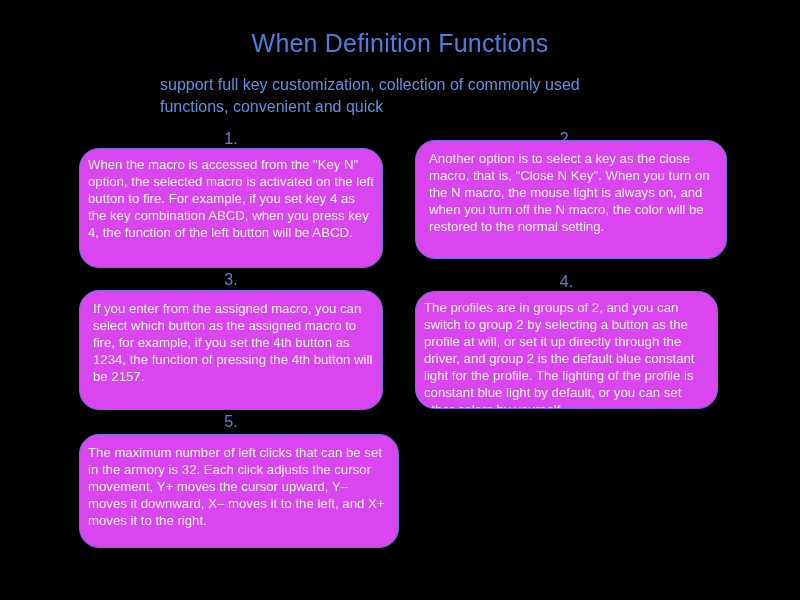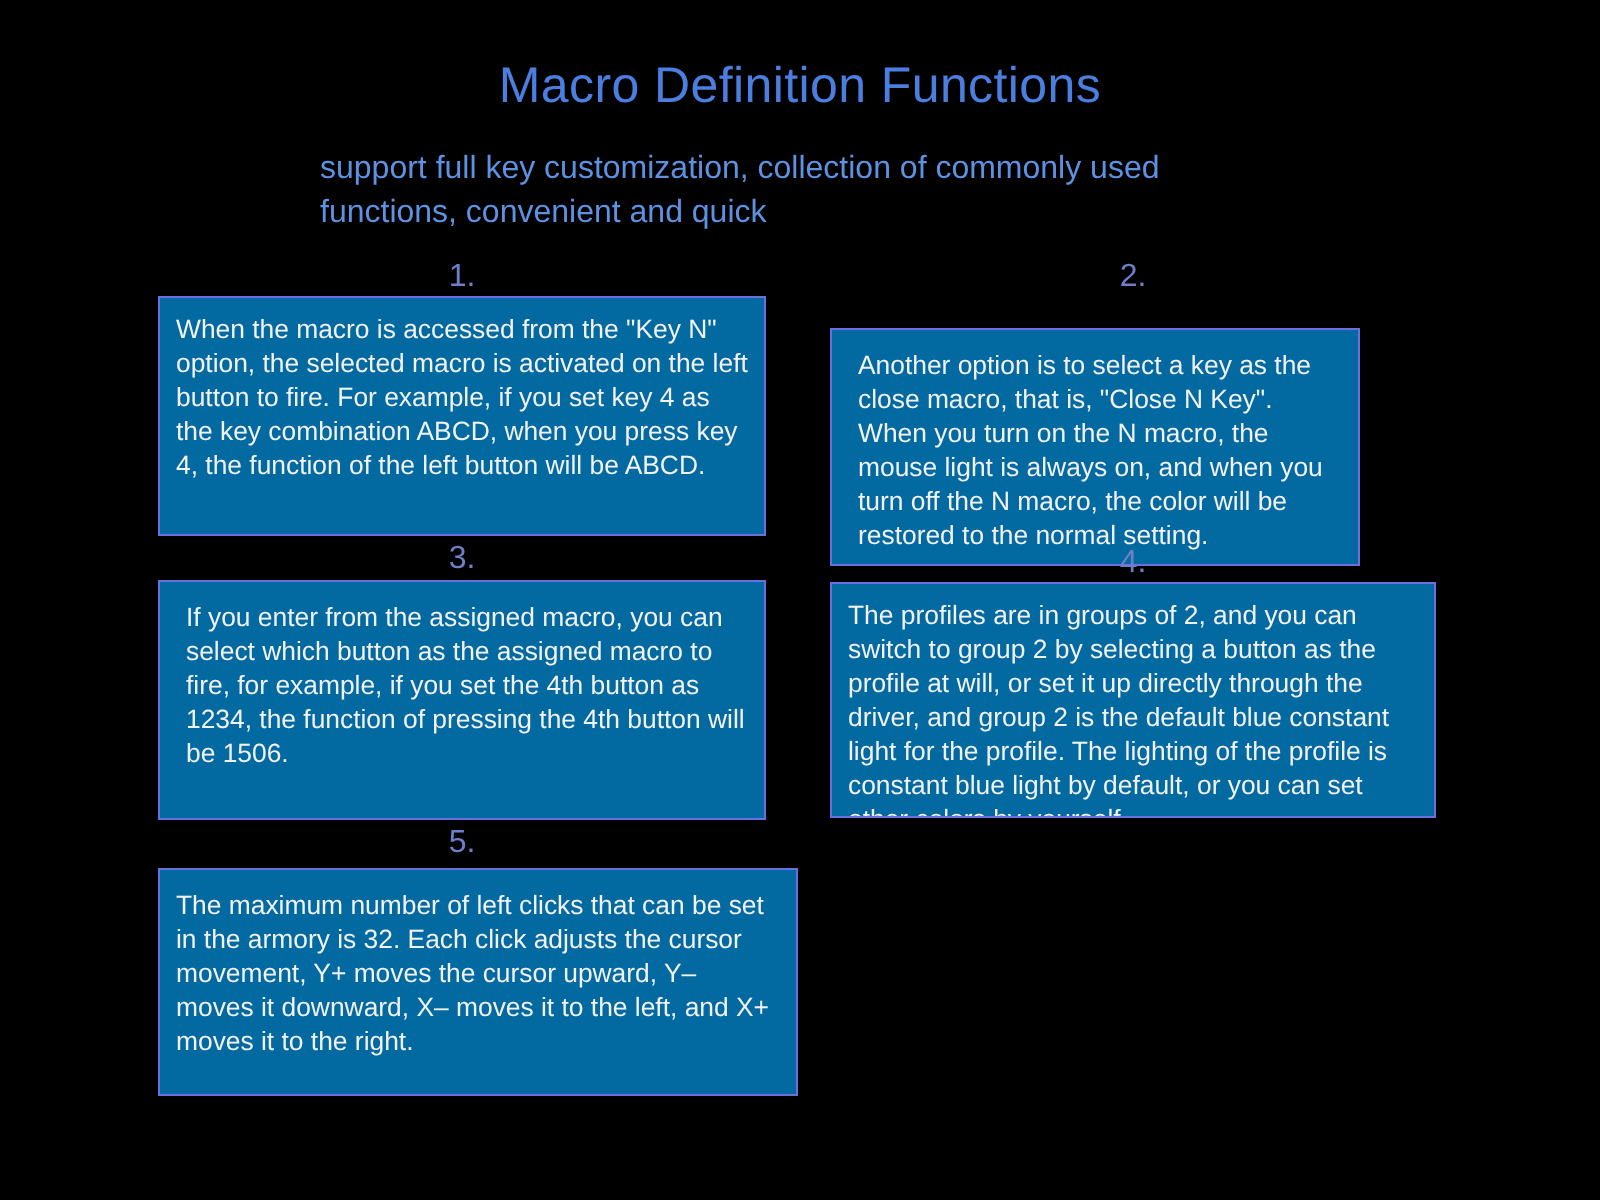--- a/index.html
+++ b/index.html
@@ -55,70 +55,70 @@
     color: #6e7ec9;
     font-size: 16px;
     font-weight: 400;
     line-height: 1;
   }
 
   .card {
     position: absolute;
     box-sizing: border-box;
     border: 1.6px solid #6b6fe0;
-    border-radius: 0;
-    background: #0369a1;
+    border-radius: 20px;
+    background: #d946ef;
     color: #f2f2f4;
     font-size: 13.2px;
     line-height: 1.29;
     font-weight: 400;
     overflow: hidden;
   }
   .card-text {
     display: block;
   }
 
   
   #num-1 { left: 79px;  top: 131px; width: 304px; }
   #card-1 { left: 79px;  top: 148px; width: 304px; height: 120px; padding: 7px 6px 6px 8px; }
 
   #num-2 { left: 415px; top: 131px; width: 303px; }
-  #card-2 { left: 415px; top: 164px; width: 265px; height: 119px; padding: 9px 10px 6px 13px; }
+  #card-2 { left: 415px; top: 140px; width: 312px; height: 119px; padding: 9px 10px 6px 13px; }
 
   #num-3 { left: 79px;  top: 272px; width: 304px; }
   #card-3 { left: 79px;  top: 290px; width: 304px; height: 120px; padding: 9px 8px 6px 13px; }
 
   #num-4 { left: 415px; top: 274px; width: 303px; }
   #card-4 { left: 415px; top: 291px; width: 303px; height: 118px; padding: 7px 7px 6px 8px; }
 
   #num-5 { left: 79px;  top: 414px; width: 304px; }
   #card-5 { left: 79px;  top: 434px; width: 320px; height: 114px; padding: 9px 8px 6px 8px; }
 </style>
 </head>
 <body>
 
 <div class="slide">
 
-  <div class="title">Macro Definition Functions</div>
+  <div class="title">When Definition Functions</div>
 
   <div class="subtitle">support full key customization, collection of commonly used functions, convenient and quick</div>
 
   <div class="card-number" id="num-1">1.</div>
   <div class="card" id="card-1">
     <span class="card-text">When the macro is accessed from the "Key N" option, the selected macro is activated on the left button to fire. For example, if you set key 4 as the key combination ABCD, when you press key 4, the function of the left button will be ABCD.</span>
   </div>
 
   <div class="card-number" id="num-2">2.</div>
   <div class="card" id="card-2">
     <span class="card-text">Another option is to select a key as the close macro, that is, "Close N Key". When you turn on the N macro, the mouse light is always on, and when you turn off the N macro, the color will be restored to the normal setting.</span>
   </div>
 
   <div class="card-number" id="num-3">3.</div>
   <div class="card" id="card-3">
-    <span class="card-text">If you enter from the assigned macro, you can select which button as the assigned macro to fire, for example, if you set the 4th button as 1234, the function of pressing the 4th button will be 1506.</span>
+    <span class="card-text">If you enter from the assigned macro, you can select which button as the assigned macro to fire, for example, if you set the 4th button as 1234, the function of pressing the 4th button will be 2157.</span>
   </div>
 
   <div class="card-number" id="num-4">4.</div>
   <div class="card" id="card-4">
     <span class="card-text">The profiles are in groups of 2, and you can switch to group 2 by selecting a button as the profile at will, or set it up directly through the driver, and group 2 is the default blue constant light for the profile. The lighting of the profile is constant blue light by default, or you can set other colors by yourself.</span>
   </div>
 
   <div class="card-number" id="num-5">5.</div>
   <div class="card" id="card-5">
     <span class="card-text">The maximum number of left clicks that can be set in the armory is 32. Each click adjusts the cursor movement, Y+ moves the cursor upward, Y– moves it downward, X– moves it to the left, and X+ moves it to the right.</span>

